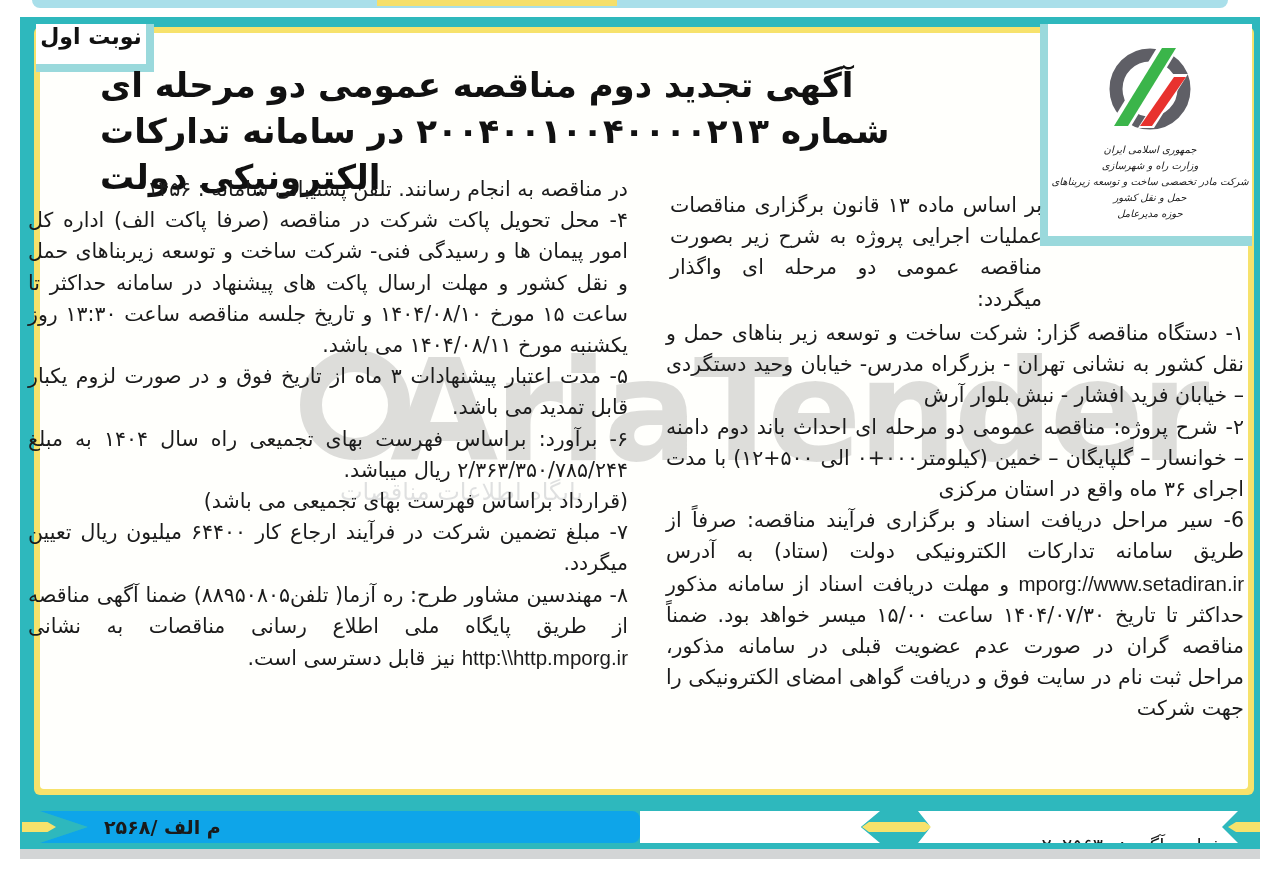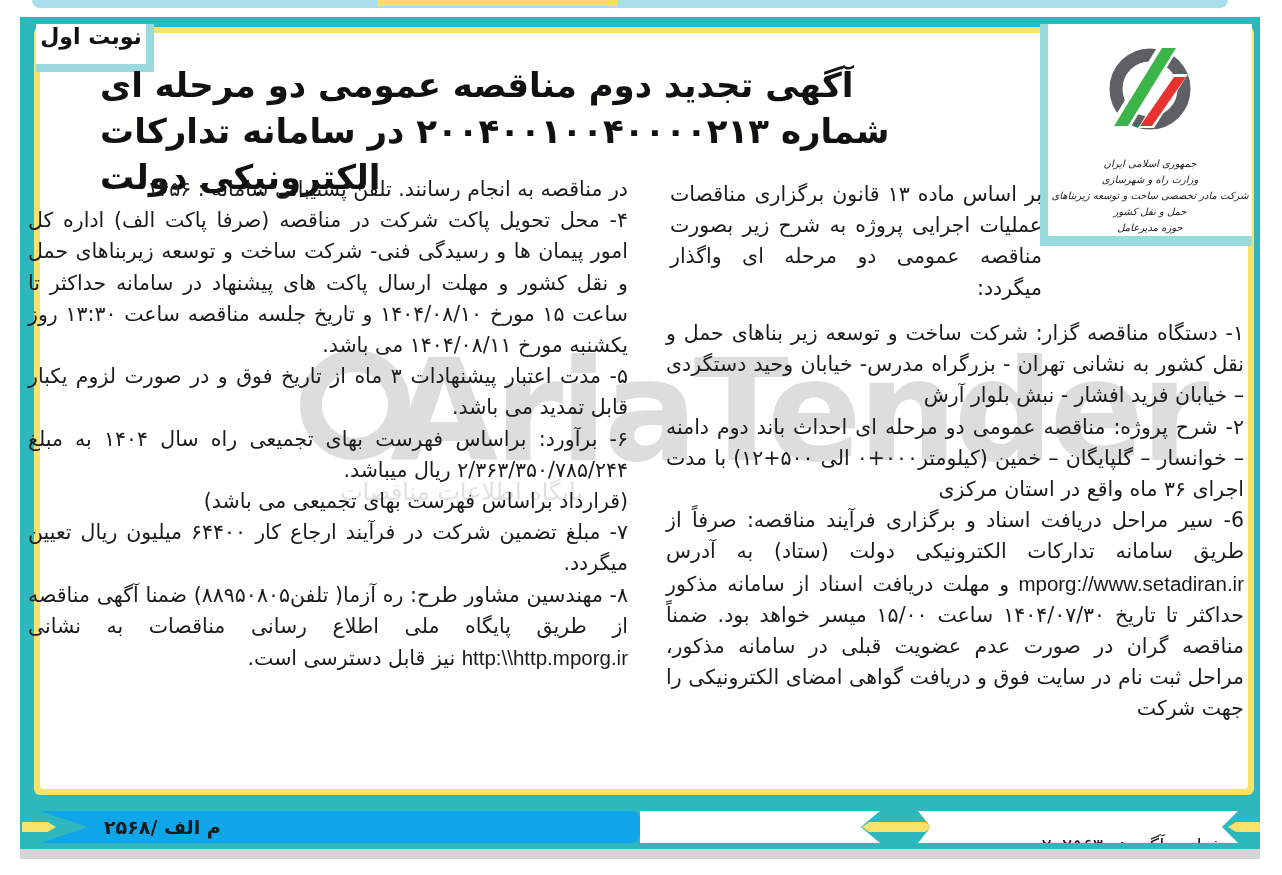--- a/index.html
+++ b/index.html
@@ -39,35 +39,35 @@
 
     .logo-box {
       position: absolute; left: 1040px; top: 24px; width: 212px; height: 222px;
       background: #ffffff;
       border-left: 8px solid #9ad9dc; border-bottom: 10px solid #9ad9dc;
       display: flex; flex-direction: column; align-items: center; padding-top: 20px;
     }
     .logo-box svg { width: 100px; height: 90px; }
     .logo-caption {
       direction: rtl; text-align: center; font-family: "DejaVu Serif", serif;
-      font-size: 10px; line-height: 16px; color: #222; font-style: italic; margin-top: 22px;
+      font-size: 10px; line-height: 16px; color: #222; font-style: italic; margin-top: 8px;
     }
 
     .title {
       position: absolute; left: 100px; top: 62px; width: 920px;
       direction: rtl; text-align: left; font-weight: bold;
       font-size: 34px; line-height: 46px; color: #111;
       font-family: "DejaVu Sans", sans-serif;
     }
 
     .col {
       position: absolute; direction: rtl; text-align: justify;
       font-size: 20.5px; line-height: 31.2px; color: #1b1b1b;
     }
-    .col-right-intro { left: 670px; top: 179px; width: 372px; }
+    .col-right-intro { left: 670px; top: 190px; width: 372px; }
     .col-right { left: 666px; top: 318px; width: 578px; }
     .col-left { left: 28px; top: 174px; width: 600px; }
     .col p { margin: 0; }
 
     .watermark {
       position: absolute; left: 300px; top: 330px; width: 520px; height: 180px;
       pointer-events: none; opacity: 0.13;
     }
     .watermark .wm-text {
       position: absolute; left: 90px; top: 0; font-size: 140px; font-weight: bold;

